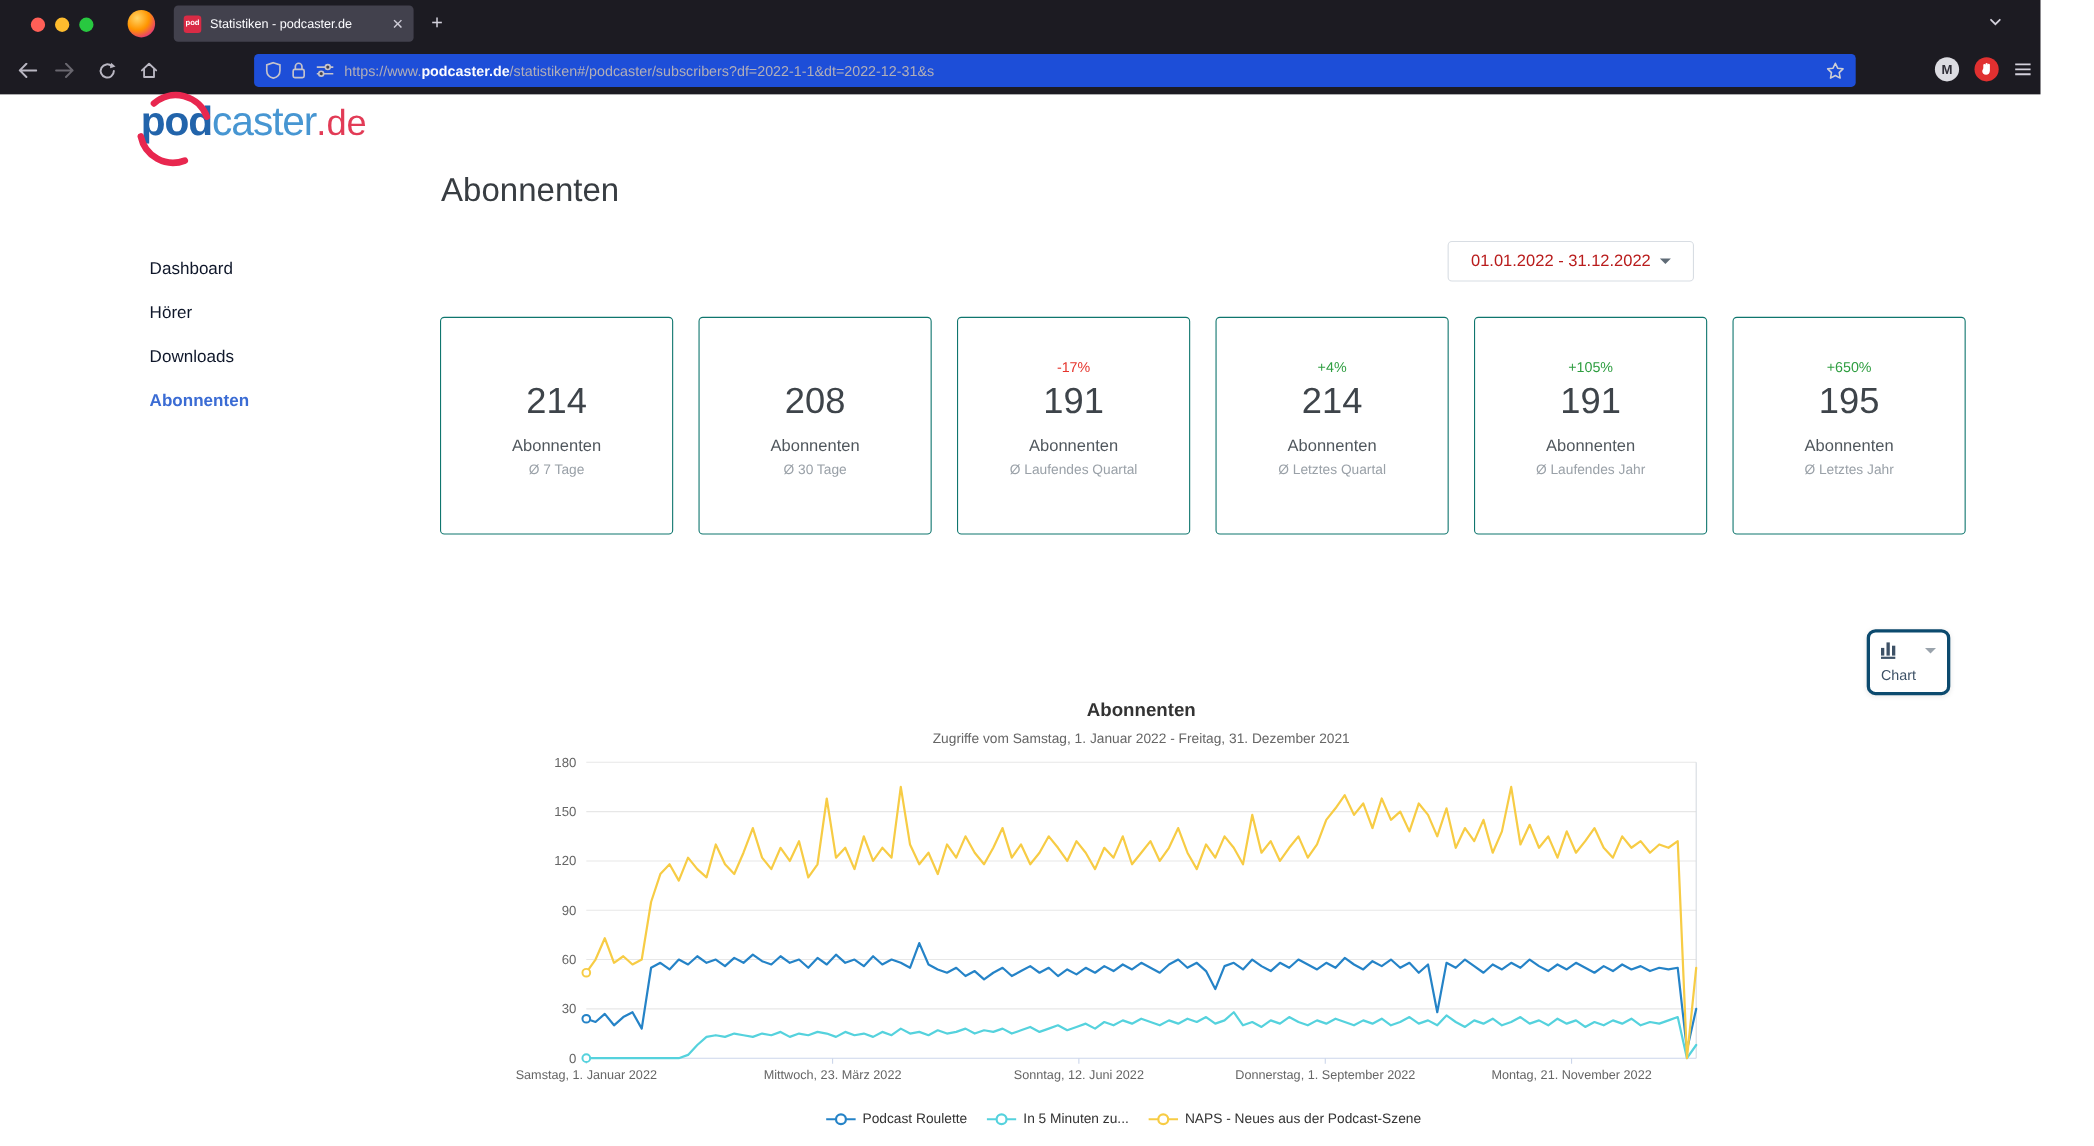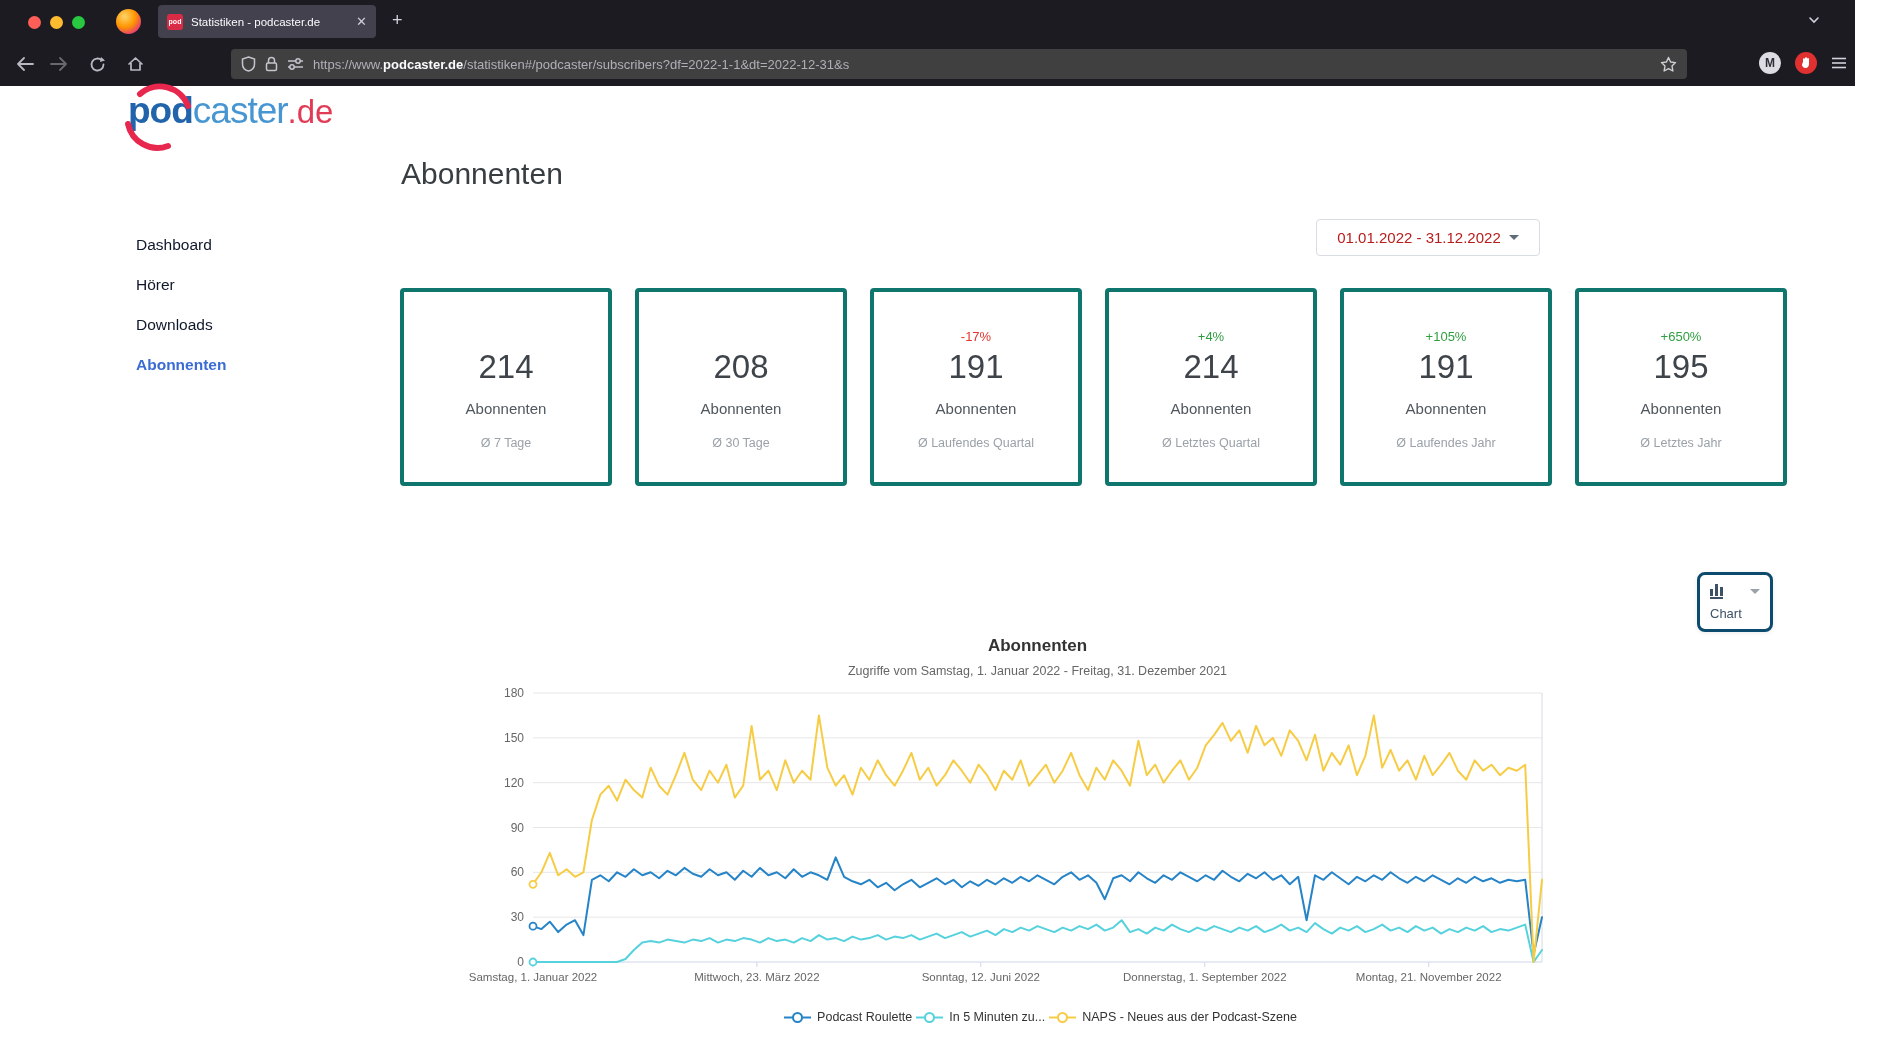--- a/index.html
+++ b/index.html
@@ -19,21 +19,21 @@
   .tab { position: absolute; left: 158px; top: 5px; width: 218px; height: 33px; background: #42414d;
     border-radius: 4px; display: flex; align-items: center; padding: 0 9px; gap: 8px; }
   .tab-favicon { width: 16px; height: 16px; border-radius: 3px; background: #d92b45; color: #fff;
     font-size: 7px; font-weight: bold; display: flex; align-items: center; justify-content: center; flex: none; }
   .tab-title { flex: 1; color: #fbfbfe; font-size: 11.5px; white-space: nowrap; overflow: hidden; text-overflow: ellipsis; }
   .tab-close { color: #cfcdd8; font-size: 13px; line-height: 1; cursor: default; }
   .newtab { position: absolute; left: 392px; top: 10px; color: #d3d1dc; font-size: 18px; font-weight: 300; }
   .tabs-chevron { position: absolute; right: 34px; top: 13px; }
   .toolbar { position: relative; height: 44px; }
   .nav-ic { position: absolute; top: 11px; width: 22px; height: 22px; display: flex; align-items: center; justify-content: center; }
-  .urlbar { position: absolute; left: 231px; top: 7px; width: 1456px; height: 30px; background: #404040;
+  .urlbar { position: absolute; left: 231px; top: 7px; width: 1456px; height: 30px; background: #1d4ed8;
     border-radius: 4px; display: flex; align-items: center; padding: 12px 10px; gap: 9px; }
   .url-text { flex: 1; font-size: 13px; color: #b1aeb8; white-space: nowrap; overflow: hidden; }
   .url-text .domain { color: #fbfbfe; font-weight: bold; }
   .ext-cluster { position: absolute; right: 8px; top: 10px; display: flex; align-items: center; gap: 14px; }
   .ext-m { width: 22px; height: 22px; border-radius: 50%; background: #dcdce2; color: #2f2e38;
     font-size: 12px; font-weight: bold; display: flex; align-items: center; justify-content: center; }
   .ext-red { width: 22px; height: 22px; border-radius: 50%; background: #e03030; display: flex; align-items: center; justify-content: center; }
   
   .page { position: relative; width: 1904px; height: 956px; background: #fff; }
   .logo { position: absolute; left: 128px; top: 4px; display: flex; align-items: baseline; }
@@ -49,44 +49,44 @@
     border: 1px solid #d8dde3; border-radius: 4px; display: flex; align-items: center; justify-content: center;
     gap: 8px; font-size: 15px; color: #b91c1c; cursor: pointer; }
   .caret-down { width: 0; height: 0; border-left: 5px solid transparent; border-right: 5px solid transparent;
     border-top: 5px solid #5f6b76; }
   .podcast-select { position: absolute; left: 1566px; top: 130px; width: 206px; height: 41px; background: #fff;
     border: 1px solid #7fb3ef; box-shadow: 0 0 0 3.5px rgba(130,180,245,0.4); border-radius: 4px;
     display: flex; align-items: center; padding: 0 12px; font-size: 15px; color: #32373c; cursor: pointer; }
   .podcast-select .sel-label { flex: 1; }
   
   .cards { position: absolute; left: 400px; top: 202px; display: flex; gap: 23px; }
-  .card { width: 212px; height: 198px; background: #fff; border: 4px solid #0f766e; border-radius: 4px;
+  .card { width: 212px; height: 198px; background: #fff; border: 1px solid #0f766e; border-radius: 4px;
     display: flex; flex-direction: column; align-items: center; text-align: center; }
   .card-delta { margin-top: 37px; height: 16px; font-size: 13px; font-weight: 400; }
   .card-value { margin-top: 4px; font-size: 33px; color: #3e444a; line-height: 36px; }
   .card-label { margin-top: 15px; font-size: 15px; color: #50575d; }
-  .card-period { margin-top: 19px; font-size: 12.5px; color: #9aa1a8; }
+  .card-period { margin-top: 6px; font-size: 12.5px; color: #9aa1a8; }
   
   .chart-btn { position: absolute; left: 1697px; top: 486px; width: 76px; height: 60px; background: #fff;
     border: 3px solid #0c4a6e; border-radius: 8px; box-shadow: 0 1px 5px rgba(0,0,0,0.08);
     padding: 9px 10px; cursor: pointer; }
   .chart-btn-row { display: flex; align-items: center; justify-content: space-between; }
   .chart-btn-label { margin-top: 7px; font-size: 13px; color: #3d5166; text-align: left; }
   .bars-icon { display: flex; align-items: flex-end; gap: 2px; border-bottom: 2px solid #3d5166; padding-bottom: 1px; }
   .bars-icon i { display: block; width: 3px; background: #3d5166; }
   
   .chart-title { position: absolute; left: 533px; top: 550px; width: 1009px; text-align: center;
     font-size: 17px; font-weight: bold; color: #333; }
   .chart-subtitle { position: absolute; left: 533px; top: 578px; width: 1009px; text-align: center;
     font-size: 12.5px; color: #666; }
   .chart-svg { position: absolute; left: 420px; top: 594px; }
   .ax { font: 12px "Liberation Sans", sans-serif; fill: #666; }
   .axx { font: 11.5px "Liberation Sans", sans-serif; fill: #666; }
-  .chart-legend { position: absolute; left: 536px; top: 924px; width: 1009px; display: flex;
-    justify-content: center; align-items: center; gap: 4px; }
+  .chart-legend { position: absolute; left: 517px; top: 924px; width: 1009px; display: flex;
+    justify-content: center; align-items: center; gap: 18px; }
   .legend-item { display: flex; align-items: center; gap: 6px; font-size: 12.5px; color: #333; cursor: pointer; }
   svg.ic { display: block; }
 </style>
 </head>
 <body>
 
 <div class="browser">
   <div class="tabstrip">
     <div class="traffic">
       <span class="dot dot-red"></span>

